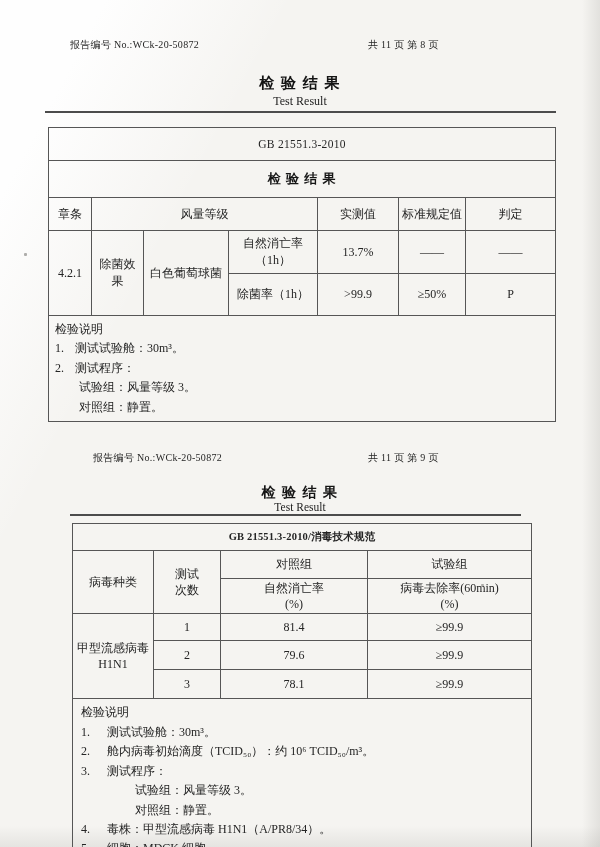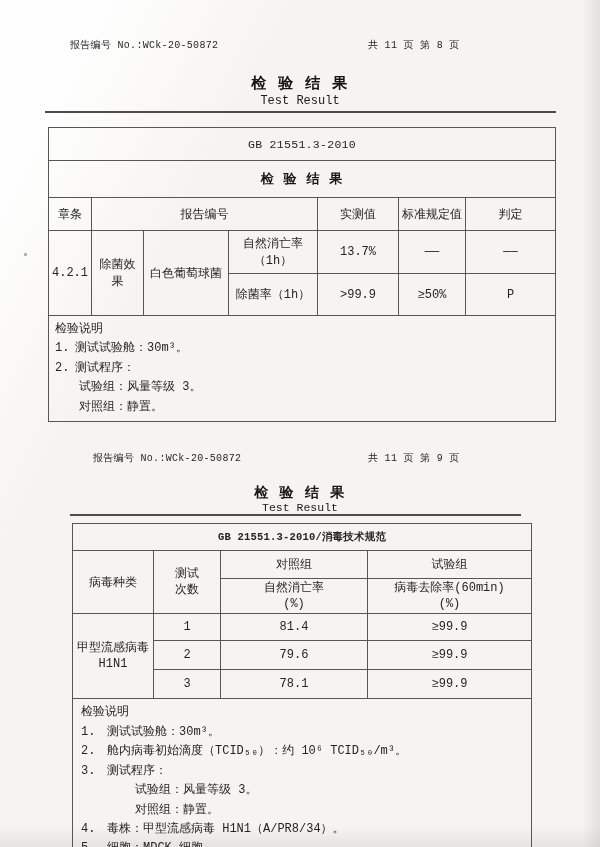--- a/index.html
+++ b/index.html
@@ -5,21 +5,21 @@
   html,body{margin:0;padding:0;background:#e8e7e4;}
   .canvas{
     position:relative;width:600px;height:847px;overflow:hidden;
     font-family:"Liberation Serif","DejaVu Serif",serif;color:#1f1f1f;
     background:
       linear-gradient(118deg,#fefefe 0%,#fefefe 10%,rgba(254,254,254,0) 28%),
       linear-gradient(to right,rgba(160,158,152,0) 97%,rgba(140,138,132,.18) 100%),
       linear-gradient(to bottom,rgba(160,158,152,0) 97.5%,rgba(140,138,132,.15) 100%),
       #f5f4f1;
   }
-  .abs{position:absolute;font-family:Liberation Mono, monospace;}
+  .abs{position:absolute;}
   .meta{font-size:10px;letter-spacing:.3px;color:#262626;}
   .title-cn{width:600px;text-align:center;font-size:15px;font-weight:bold;letter-spacing:1.5px;color:#141414;}
   .title-en{width:600px;text-align:center;font-size:12px;color:#1c1c1c;}
   .hrule{height:1.5px;background:#4c4c4c;}
   table{border-collapse:collapse;table-layout:fixed;}
   td{border:1px solid #565656;text-align:center;vertical-align:middle;
      font-size:12px;color:#242424;padding:1px 2px;overflow:hidden;}
   .t-outer{border:1.5px solid #454545;}
   .std-row td{font-size:11.5px;letter-spacing:.3px;}
   .std-bold td{font-weight:bold;font-size:10.5px;letter-spacing:.2px;}
@@ -59,21 +59,21 @@
     </colgroup>
     <tbody>
         <tr class="std-row" style="height:33px">
       <td colspan="7">GB 21551.3-2010</td>
     </tr>
     <tr class="sec-row" style="height:37px">
       <td colspan="7">检 验 结 果</td>
     </tr>
     <tr style="height:33px">
       <td>章条</td>
-      <td colspan="3">报告编号</td>
+      <td colspan="3">风量等级</td>
       <td>实测值</td>
       <td>标准规定值</td>
       <td>判定</td>
     </tr>
     <tr style="height:43px">
       <td rowspan="2">4.2.1</td>
       <td rowspan="2">除菌效果</td>
       <td rowspan="2">白色葡萄球菌</td>
       <td>自然消亡率（1h）</td>
       <td>13.7%</td>

